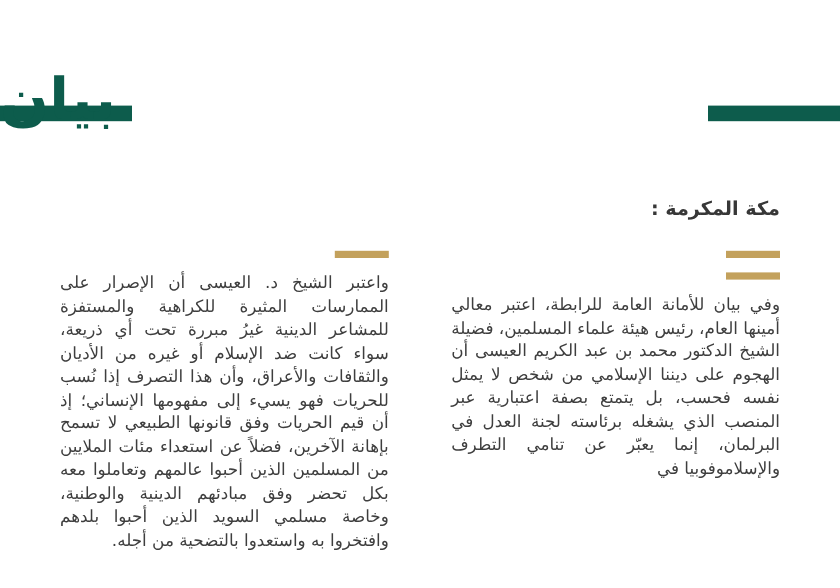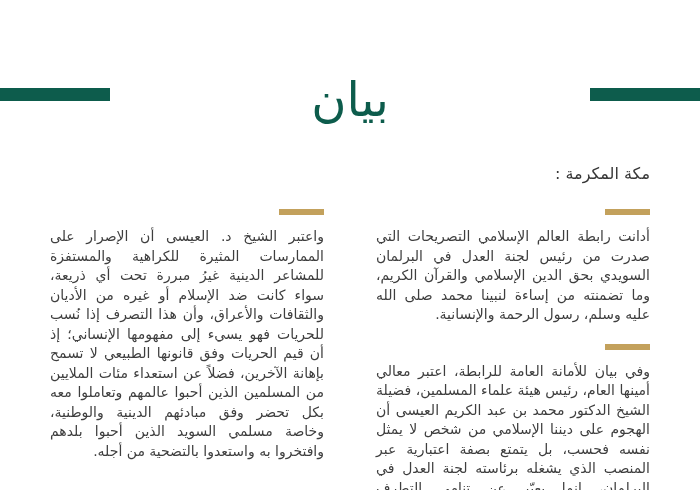--- a/index.html
+++ b/index.html
@@ -18,28 +18,28 @@
     font-family:"DejaVu Sans", sans-serif;
   }
   .rule-green{
     position:absolute;top:88px;width:110px;height:13px;
     background:var(--green);
   }
   .rule-green.left{left:0;}
   .rule-green.right{right:0;}
   .page-title{
     position:absolute;top:52px;left:0;right:0;
-    text-align:center;
+    text-align:left;
     color:var(--green);
-    font-size:48px;font-weight:normal;line-height:1.3;
-    margin:16px;
+    font-size:48px;font-weight:bold;line-height:1.3;
+    margin:0;
   }
   .dateline{
     position:absolute;top:164px;right:50px;
-    font-size:16px;font-weight:normal;color:#373737;
+    font-size:16px;font-weight:bold;color:#373737;
   }
   .columns{
     position:absolute;top:209px;right:50px;left:50px;
     display:flex;gap:52px;align-items:flex-start;
   }
   .col{flex:1;min-width:0;}
   .rule-gold{
     width:45px;height:6px;background:var(--gold);
     margin:0 0 12px 0; 
   }
@@ -60,21 +60,20 @@
 <div class="rule-green right"></div>
 
 <h1 class="page-title">بيان</h1>
 
 <div class="dateline">مكة المكرمة :</div>
 
 <div class="columns">
 
   <div class="col">
     <div class="rule-gold"></div>
-    <p>أدانت رابطة العالم الإسلامي التصريحات التي صدرت من رئيس لجنة العدل في البرلمان السويدي بحق الدين الإسلامي والقرآن الكريم، وما تضمنته من إساءة لنبينا محمد صلى الله عليه وسلم، رسول الرحمة والإنسانية.</p>
     <div class="rule-gold"></div>
     <p>وفي بيان للأمانة العامة للرابطة، اعتبر معالي أمينها العام، رئيس هيئة علماء المسلمين، فضيلة الشيخ الدكتور محمد بن عبد الكريم العيسى أن الهجوم على ديننا الإسلامي من شخص لا يمثل نفسه فحسب، بل يتمتع بصفة اعتبارية عبر المنصب الذي يشغله برئاسته لجنة العدل في البرلمان، إنما يعبّر عن تنامي التطرف والإسلاموفوبيا في</p>
   </div>
 
   <div class="col">
     <div class="rule-gold"></div>
     <p>واعتبر الشيخ د. العيسى أن الإصرار على الممارسات المثيرة للكراهية والمستفزة للمشاعر الدينية غيرُ مبررة تحت أي ذريعة، سواء كانت ضد الإسلام أو غيره من الأديان والثقافات والأعراق، وأن هذا التصرف إذا نُسب للحريات فهو يسيء إلى مفهومها الإنساني؛ إذ أن قيم الحريات وفق قانونها الطبيعي لا تسمح بإهانة الآخرين، فضلاً عن استعداء مئات الملايين من المسلمين الذين أحبوا عالمهم وتعاملوا معه بكل تحضر وفق مبادئهم الدينية والوطنية، وخاصة مسلمي السويد الذين أحبوا بلدهم وافتخروا به واستعدوا بالتضحية من أجله.</p>
   </div>
 
 </div>

